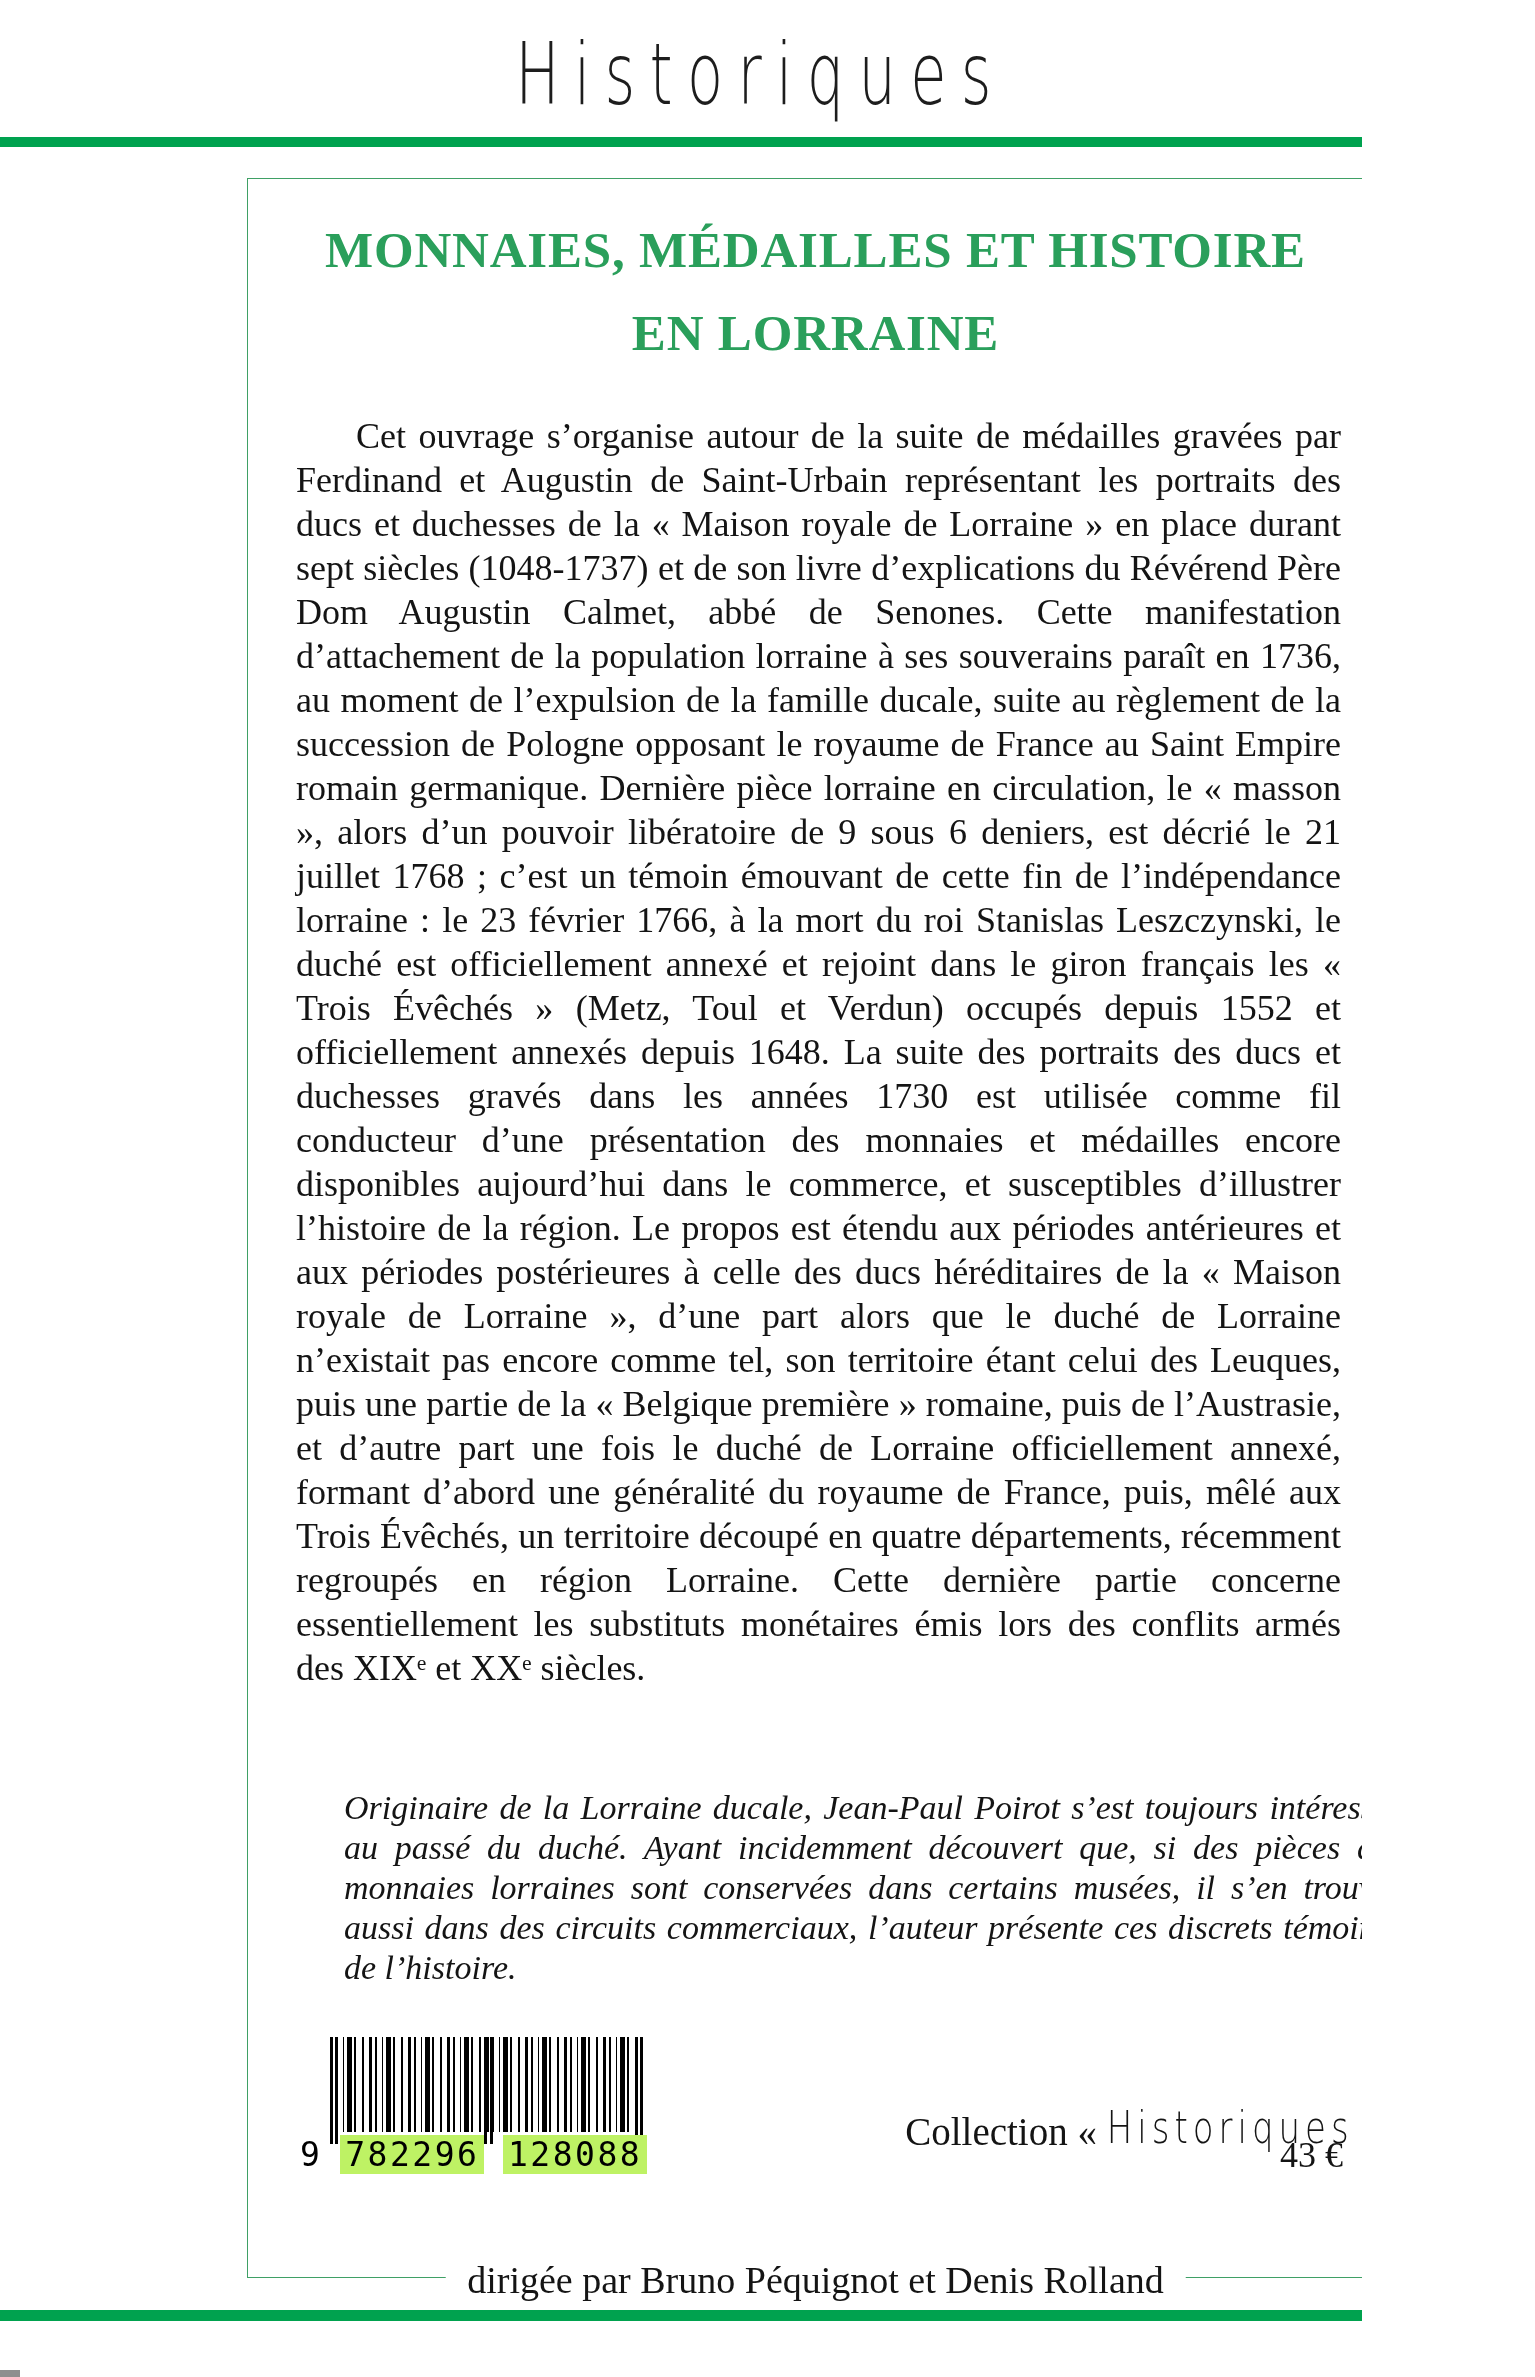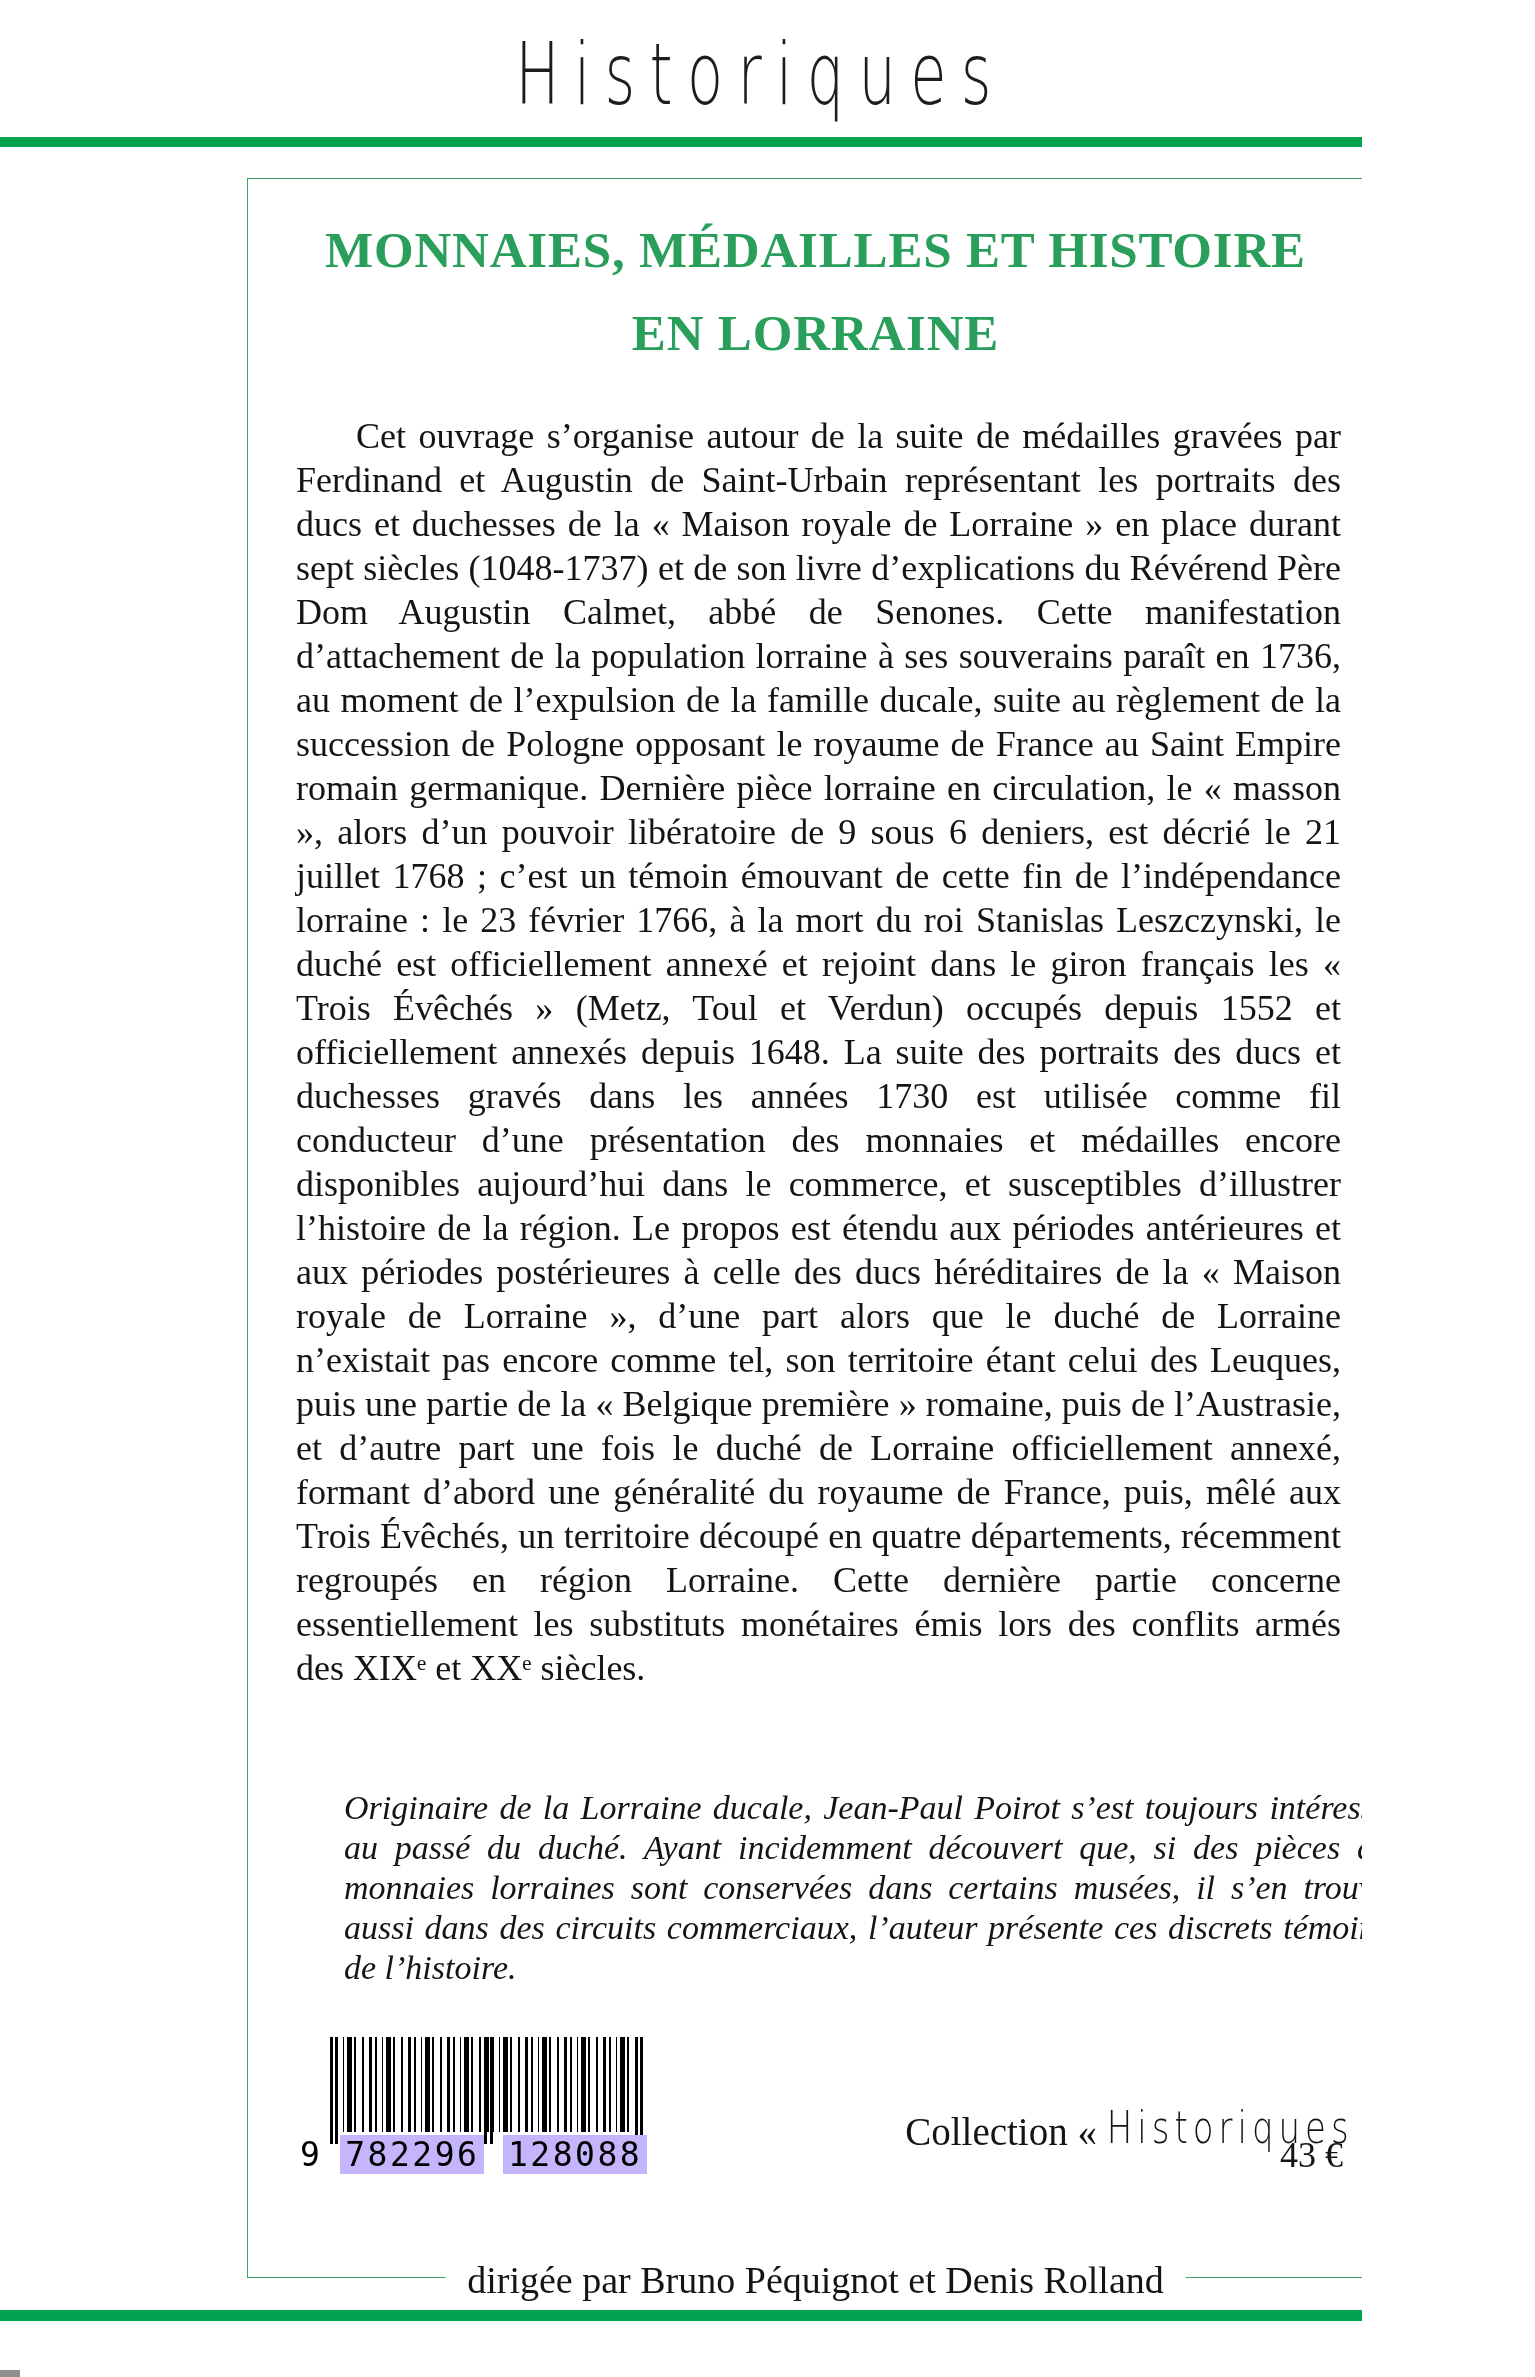--- a/index.html
+++ b/index.html
@@ -63,21 +63,21 @@
   .guard { position:absolute; top:0; width:2.5px; height:107px; background:#000; }
   .g1 { left:30px; } .g2 { left:35px; }
   .g3 { left:184px; } .g4 { left:190px; }
   .g5 { left:335px; } .g6 { left:340px; }
   .barcode-digits {
     position:relative; margin-top:2.5px; display:flex; align-items:flex-start;
     font-family:"DejaVu Sans Mono", monospace; font-size:33px; color:#000;
     letter-spacing:2.5px;
   }
   .bd-prefix { width:28.5px; letter-spacing:0; }
-  .bd-group { background:#c4b5fd; padding:0 5px; }
+  .bd-group { background:#bef264; padding:0 5px; }
   .bd-g1 { margin-left:11.7px; } .bd-g2 { margin-left:18.5px; }
 
   .isbn-line  { position:absolute; top:1906px; right:40px; font-size:36px; }
   .price-line { position:absolute; top:1955px; right:40px; font-size:36px; }
 
   
   .collection-line {
     position:absolute; top:1930px; left:0; width:100%;
     text-align:right; font-size:39px; white-space:nowrap;
   }

